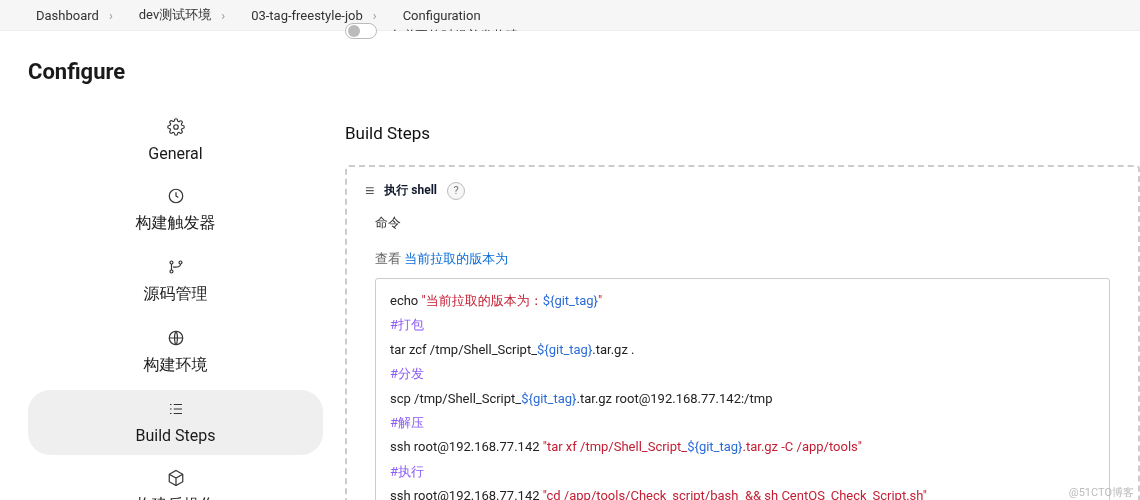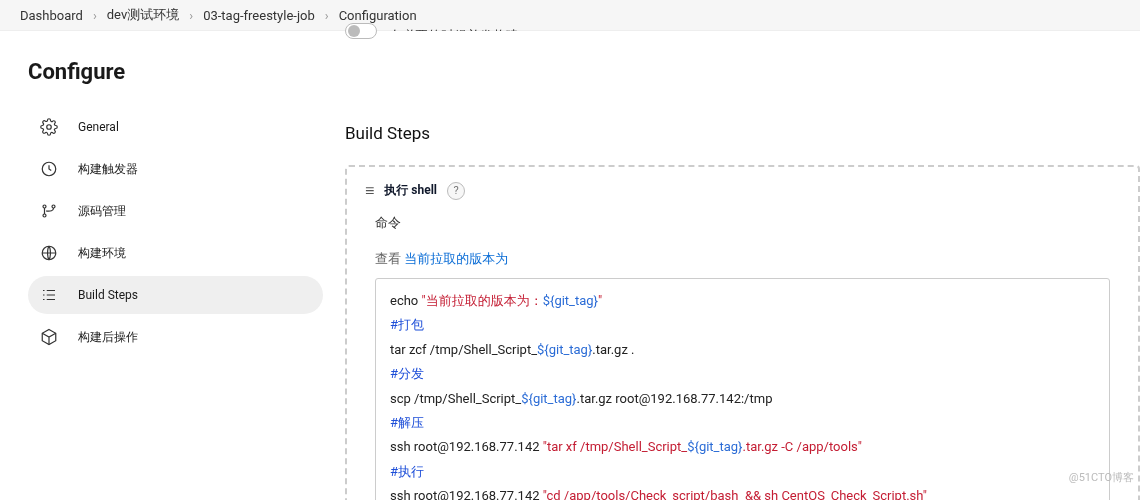--- a/index.html
+++ b/index.html
@@ -1,47 +1,47 @@
 <!DOCTYPE html>
 <html><head>
   <meta charset="utf-8">
   <style>
     * { margin:0; padding:0; box-sizing:border-box; font-family:-apple-system,BlinkMacSystemFont,"Segoe UI",Roboto,"Helvetica Neue",Arial,"Microsoft YaHei",sans-serif; }
     body { background:#fff; color:#333; width:1140px; height:500px; overflow:hidden; }
     .breadcrumb { display:flex; align-items:center; padding:6px 20px; font-size:13px; background:#f6f6f6; border-bottom:1px solid #eee; }
-    .breadcrumb .crumb { color:#333; cursor:pointer; }
+    .breadcrumb .crumb { color:#333; cursor:pointer;margin-left:16px; }
     .breadcrumb .sep { margin:0 10px; color:#999; }
     .layout { display:flex; }
     .sidebar { width:345px; padding:28px 22px 0 28px; }
     .page-title { font-size:22px; font-weight:700; margin-bottom:24px; color:#1a1a1a; }
     .nav { display:flex; flex-direction:column; gap:4px; }
-    .nav-item { display:flex; align-items:center; gap:20px; padding:10px 12px; border-radius:22px; font-size:12px; color:#1a1a1a; cursor:pointer; }
+    .nav-item { display:flex; align-items:center; gap:8px; padding:10px 12px; border-radius:22px; font-size:16px; color:#1a1a1a; cursor:pointer;flex-direction:column; }
     .nav-item.active { background:#efefef; font-weight:400; }
     .nav-item .icon { width:18px; height:18px; display:flex; align-items:center; justify-content:center; color:#333; }
     .icon svg { width:18px; height:18px; stroke:#333; fill:none; stroke-width:1.6; }
     .main { flex:1; padding-top:8px; position:relative; }
     .toggle-row { display:flex; align-items:center; gap:12px; position:absolute; top:-8px; left:0; }
     .toggle { width:32px; height:16px; border-radius:10px; border:1px solid #bbb; position:relative; background:#fff; }
     .toggle::after { content:""; width:12px; height:12px; border-radius:50%; background:#bbb; position:absolute; left:2px; top:1px; }
     .toggle-text { font-size:13px; color:#333; position:relative; top:-2px; overflow:hidden; height:4px; width:200px; white-space:nowrap; }
     .section-title { font-size:17px; font-weight:400; color:#111; margin:84px 0 22px 0; }
     .step-box { border:2px dashed #ccc; border-radius:4px; padding:0; }
     .step-header { display:flex; align-items:center; gap:10px; padding:14px 18px; }
     .drag-handle { font-size:16px; color:#555; cursor:grab; }
     .step-header .title { font-weight:700; font-size:12px; color:#0f172a; }
     .help { width:18px; height:18px; border-radius:50%; border:1px solid #bbb; color:#777; font-size:11px; display:flex; align-items:center; justify-content:center; cursor:pointer; background:#f7f7f7; }
     .field-block { padding:0 28px 18px 28px; }
     .field-label { font-size:13px; color:#333; margin-bottom:18px; }
     .hint { font-size:13px; color:#666; margin-bottom:10px; }
     .hint a { color:#0b6dd6; text-decoration:none; cursor:pointer; }
     .code-box { border:1px solid #ccc; border-radius:3px; padding:10px 14px; font-family:Consolas,"Courier New",monospace; font-size:13px; line-height:1.8; background:#fff; color:#222; white-space:pre; overflow-x:auto; }
     .c-str { color:#c41d33; }
-    .c-cmt { color:#1d4ed8; }
+    .c-cmt { color:#8b5cf6; }
     .c-var { color:#2b6cd6; }
-    .watermark { position:fixed; right:6px; bottom:15px; color:#bbb; font-size:11px; }
+    .watermark { position:fixed; right:6px; bottom:0; color:#bbb; font-size:11px; }
   </style>
 </head>
 <body>
 
 <div class="breadcrumb">
   <span class="crumb">Dashboard</span>
   <span class="sep">›</span>
   <span class="crumb">dev测试环境</span>
   <span class="sep">›</span>
   <span class="crumb">03-tag-freestyle-job</span>

